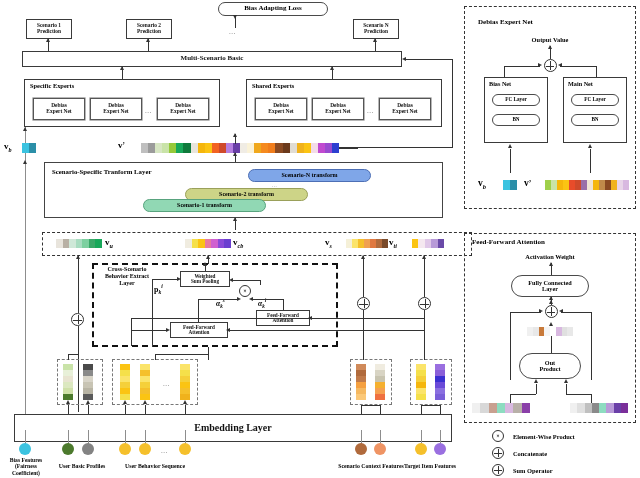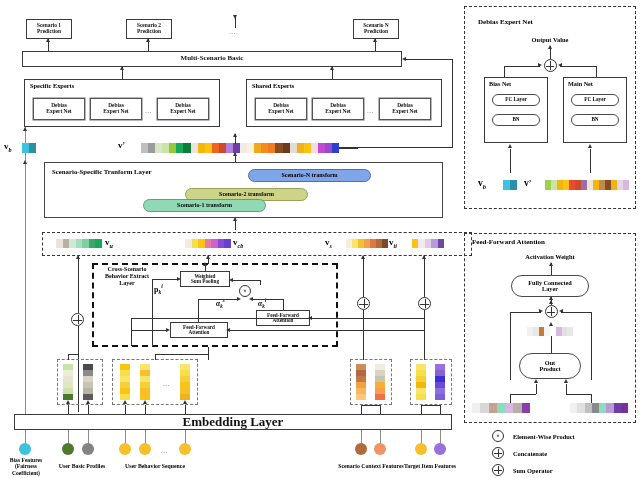--- a/index.html
+++ b/index.html
@@ -93,20 +93,21 @@
 
   .legend-item { position:absolute; display:flex; align-items:center; }
   .legend-text { font-size:6.4px; font-weight:bold; margin-left:9px; white-space:nowrap; }
   .ellipsis { position:absolute; font-size:7px; color:#777; letter-spacing:0.5px; }
 </style>
 </head>
 <body>
 
 <div class="stage">
 
+  <div class="pill abs" style="left:218px; top:2px; width:110px; height:14px; font-size:7px;">Bias Adapting Loss</div>
   <div class="ln lnv lnk abs" style="left:235px; top:16px; height:12px;"></div>
   <div class="arrowhead ah-down abs" style="left:232.6px; top:15px;"></div>
 
   <div class="box abs" style="left:26px; top:19px; width:46px; height:20px; white-space:pre-line;">Scenario 1
 Prediction</div>
   <div class="box abs" style="left:126px; top:19px; width:46px; height:20px; white-space:pre-line;">Scenario 2
 Prediction</div>
   <div class="box abs" style="left:353px; top:19px; width:46px; height:20px; white-space:pre-line;">Scenario N
 Prediction</div>
   <div class="ellipsis abs" style="left:229px; top:28px;">...</div>
@@ -437,21 +438,21 @@
   <div class="ln lnv lnk abs" style="left:185px; top:405px; height:16px;"></div>
   <div class="arrowhead ah-up abs" style="left:182.6px; top:400px;"></div>
 
   <div class="ln lnv lnk abs" style="left:361px; top:405px; height:16px;"></div>
   <div class="ln lnv lnk abs" style="left:380px; top:405px; height:16px;"></div>
   <div class="ln lnh lnk abs" style="left:361px; top:405px; width:19px;"></div>
   <div class="ln lnv lnk abs" style="left:421px; top:405px; height:16px;"></div>
   <div class="ln lnv lnk abs" style="left:440px; top:405px; height:16px;"></div>
   <div class="ln lnh lnk abs" style="left:421px; top:405px; width:19px;"></div>
 
-  <div class="box abs" style="left:14px; top:414px; width:438px; height:16px; font-size:13px;">Embedding Layer</div>
+  <div class="box abs" style="left:14px; top:414px; width:438px; height:28px; font-size:10px;">Embedding Layer</div>
 
   <div class="ln lnv abs" style="left:25px; top:430px; height:14px; background:#8d8d8d;"></div>
   <div class="dot" style="left:19px; top:443px; width:12px; height:12px; background:#3bc3e0;"></div>
   <div class="lbl center abs" style="left:0px; top:457px; width:52px; font-size:5.6px; white-space:pre-line;">Bias Features
 (Fairness
 Coefficient)</div>
 
   <div class="ln lnv abs" style="left:68px; top:430px; height:14px; background:#8d8d8d;"></div>
   <div class="dot" style="left:62px; top:443px; width:12px; height:12px; background:#4c7a2d;"></div>
   <div class="ln lnv abs" style="left:88px; top:430px; height:14px; background:#8d8d8d;"></div>

